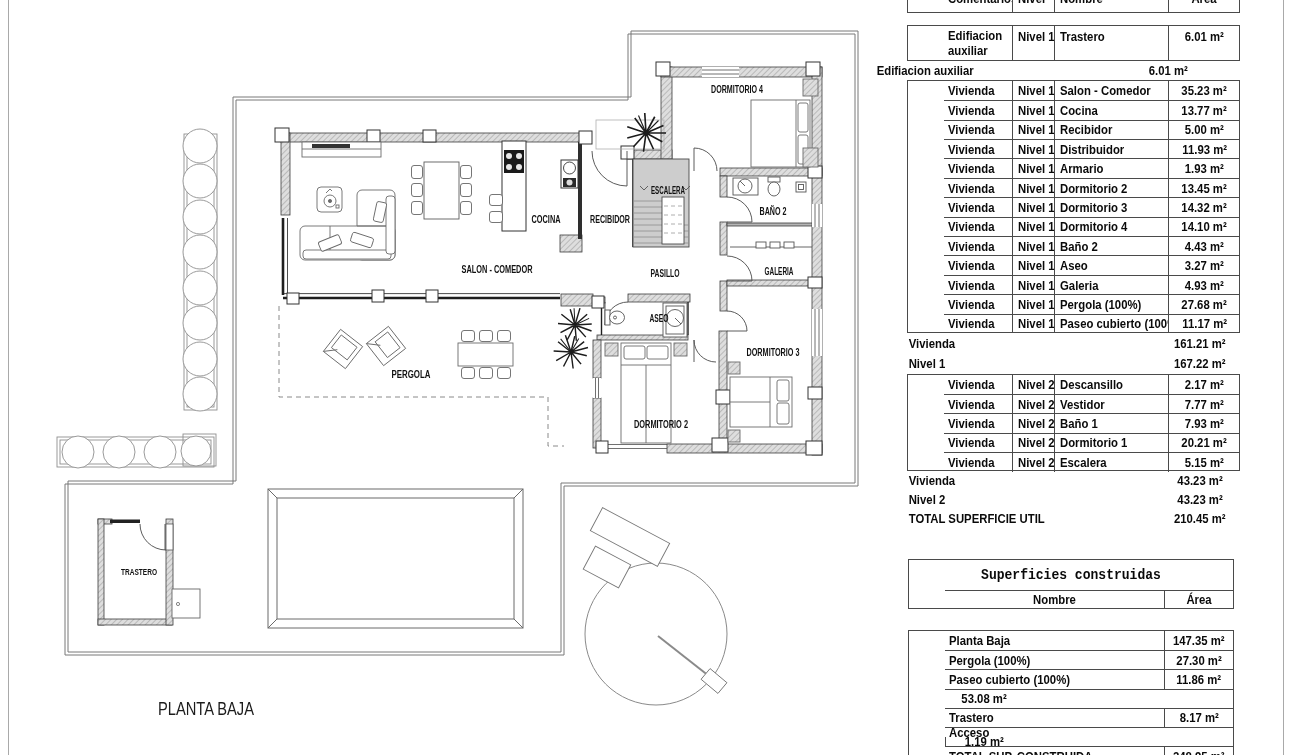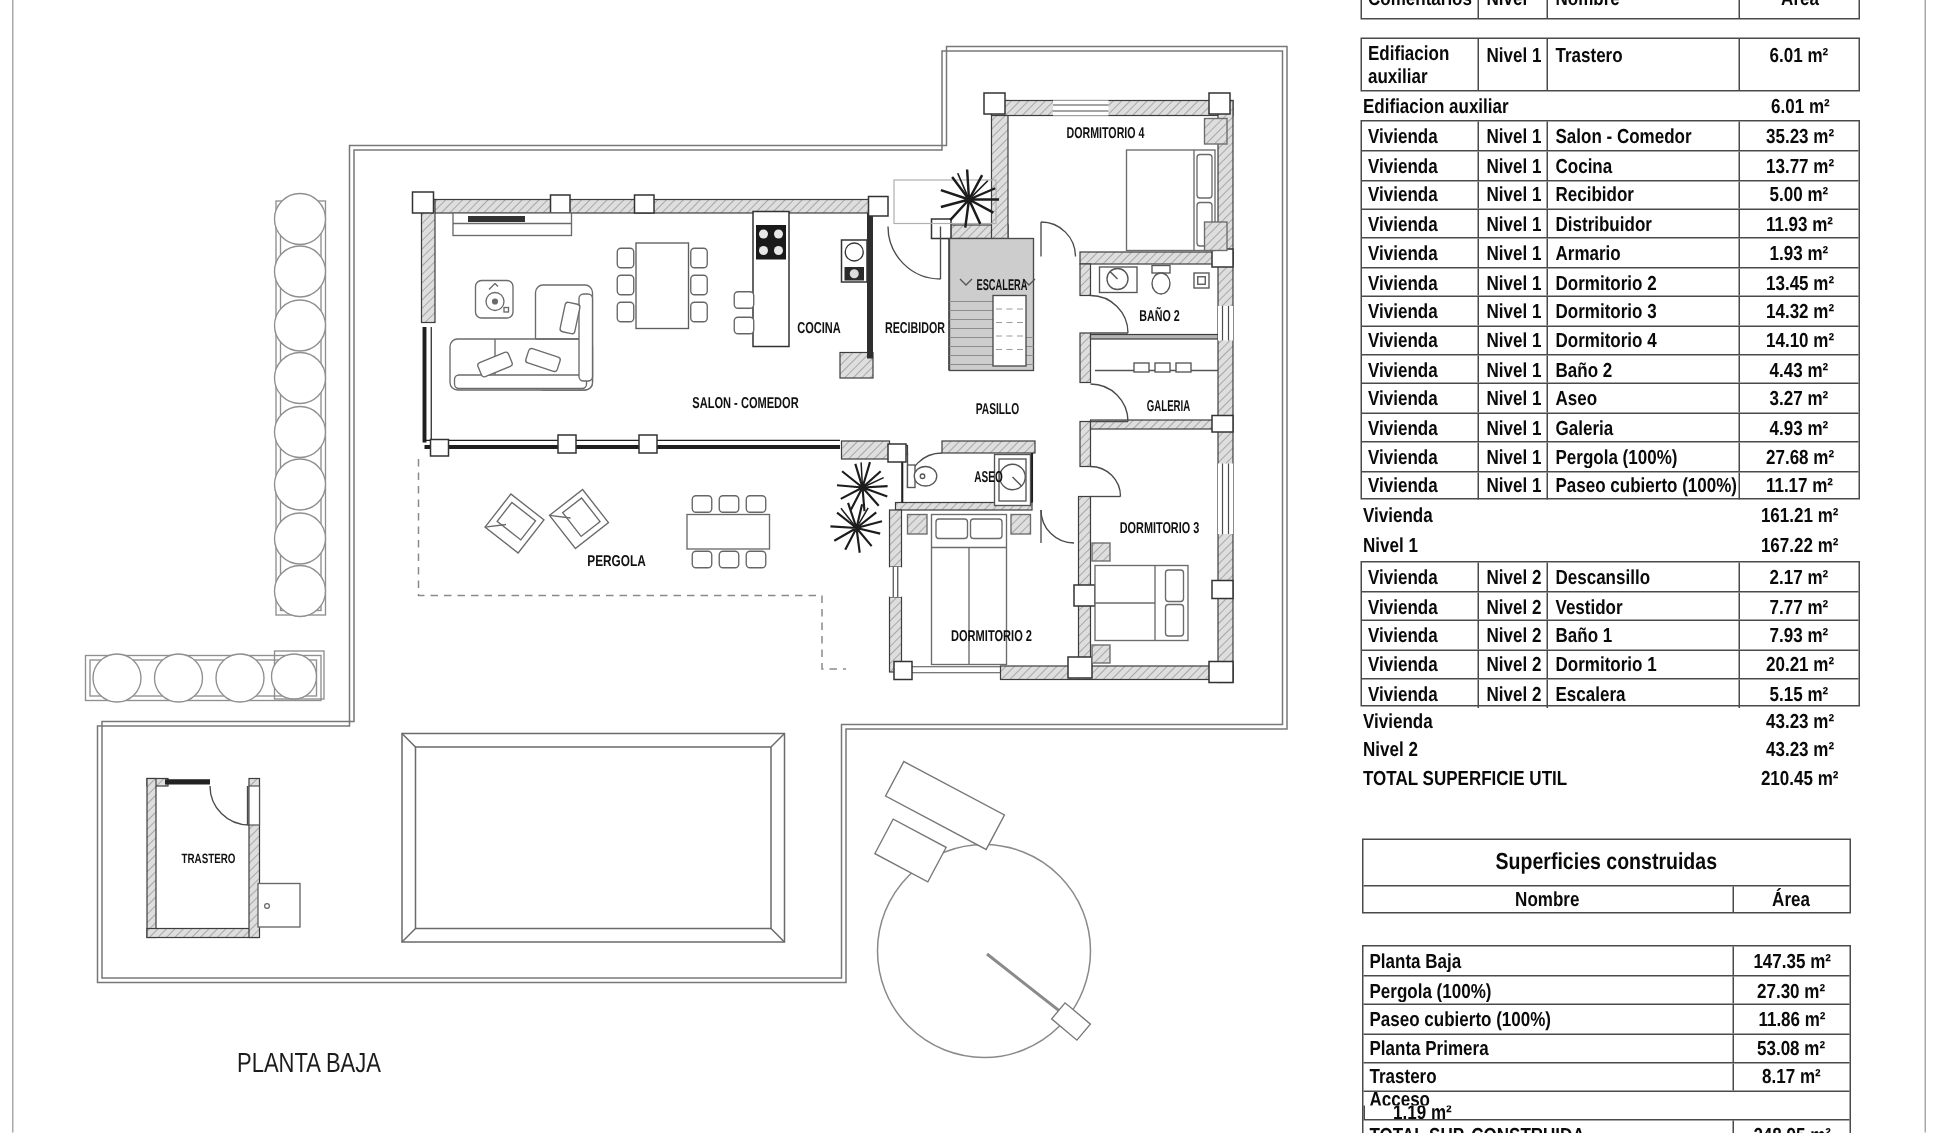--- a/index.html
+++ b/index.html
@@ -2,21 +2,21 @@
 <html><head>
 <meta charset="utf-8">
 <style>
   html,body{margin:0;padding:0;background:#ffffff;width:1290px;height:755px;overflow:hidden;
     font-family:"Liberation Sans",sans-serif;}
   #sheet{position:absolute;left:0;top:0;width:1290px;height:755px;background:#fff;}
   .vline{position:absolute;top:0;bottom:0;width:1px;background:#a9a9a9;}
   
   .tbl{position:absolute;color:#0a0a0a;}
   .box{position:absolute;border:1px solid #4a4a4a;box-sizing:border-box;background:#fff;}
-  .trow{display:flex;box-sizing:border-box;}
+  .trow{display:flex;box-sizing:border-box;margin-left:36px;}
   .trow + .trow{border-top:1px solid #4a4a4a;}
   .cell{box-sizing:border-box;display:flex;align-items:center;overflow:hidden;}
   .cell + .cell{border-left:1px solid #4a4a4a;}
   .c1{width:77px;padding-left:4px;}
   .c2{width:47px;padding-left:5px;}
   .c3{width:129px;padding-left:5px;}
   .c4{width:80px;justify-content:center;}
   .b{font-weight:bold;font-size:13.5px;}
   .ct{display:inline-block;transform:scaleX(0.84);transform-origin:left center;white-space:nowrap;}
   .ctc{display:inline-block;transform:scaleX(0.84);transform-origin:center center;white-space:nowrap;}
@@ -429,21 +429,21 @@
           </div>
         <div class="cell c3" style="align-items:flex-start;padding-top:3px;height:34px;">
             <span class="ct">Trastero</span>
           </div>
         <div class="cell c4" style="align-items:flex-start;padding-top:3px;height:34px;">
             <span class="ctc">6.01 m²</span>
           </div>
       </div>
     </div>
 
-    <div class="sumrow b" style="left:907px;top:61px;width:333px;">
+    <div class="sumrow b" style="left:875px;top:61px;width:333px;">
       <span class="ct sumlab">Edifiacion auxiliar</span>
       <span class="sumarea">
           <span class="ctc">6.01 m²</span>
         </span>
     </div>
 
     <div class="box" style="left:907px;top:80px;width:333px;height:253px;">
       <div class="trow b" style="height:19.3px;">
         <div class="cell c1">
             <span class="ct">Vivienda</span>
@@ -729,21 +729,21 @@
     <div class="sumrow b" style="left:907px;top:509px;width:333px;">
       <span class="ct sumlab">TOTAL SUPERFICIE UTIL</span>
       <span class="sumarea">
           <span class="ctc">210.45 m²</span>
         </span>
     </div>
   </div>
 
   <div class="tbl">
     <div class="box" style="left:908px;top:559px;width:326px;height:50px;">
-      <div style="height:30px;display:flex;align-items:center;justify-content:center;font-weight:bold;font-size:15.5px;">
+      <div style="height:30px;display:flex;align-items:center;justify-content:center;font-weight:bold;font-size:15.5px;font-family:Liberation Mono, monospace;">
         <span class="ctc">Superficies construidas</span>
       </div>
       <div class="trow b" style="height:18px;border-top:1px solid #4a4a4a;">
         <div class="cell t2c1" style="justify-content:center;padding-left:0;">
             <span class="ctc">Nombre</span>
           </div>
         <div class="cell t2c2">
             <span class="ctc">Área</span>
           </div>
       </div>
@@ -768,23 +768,20 @@
       </div>
       <div class="trow b" style="height:19.2px;">
         <div class="cell t2c1">
             <span class="ct">Paseo cubierto (100%)</span>
           </div>
         <div class="cell t2c2">
             <span class="ctc">11.86 m²</span>
           </div>
       </div>
       <div class="trow b" style="height:19.2px;">
-        <div class="cell t2c1">
-            <span class="ct">Planta Primera</span>
-          </div>
         <div class="cell t2c2">
             <span class="ctc">53.08 m²</span>
           </div>
       </div>
       <div class="trow b" style="height:19.2px;">
         <div class="cell t2c1">
             <span class="ct">Trastero</span>
           </div>
         <div class="cell t2c2">
             <span class="ctc">8.17 m²</span>

